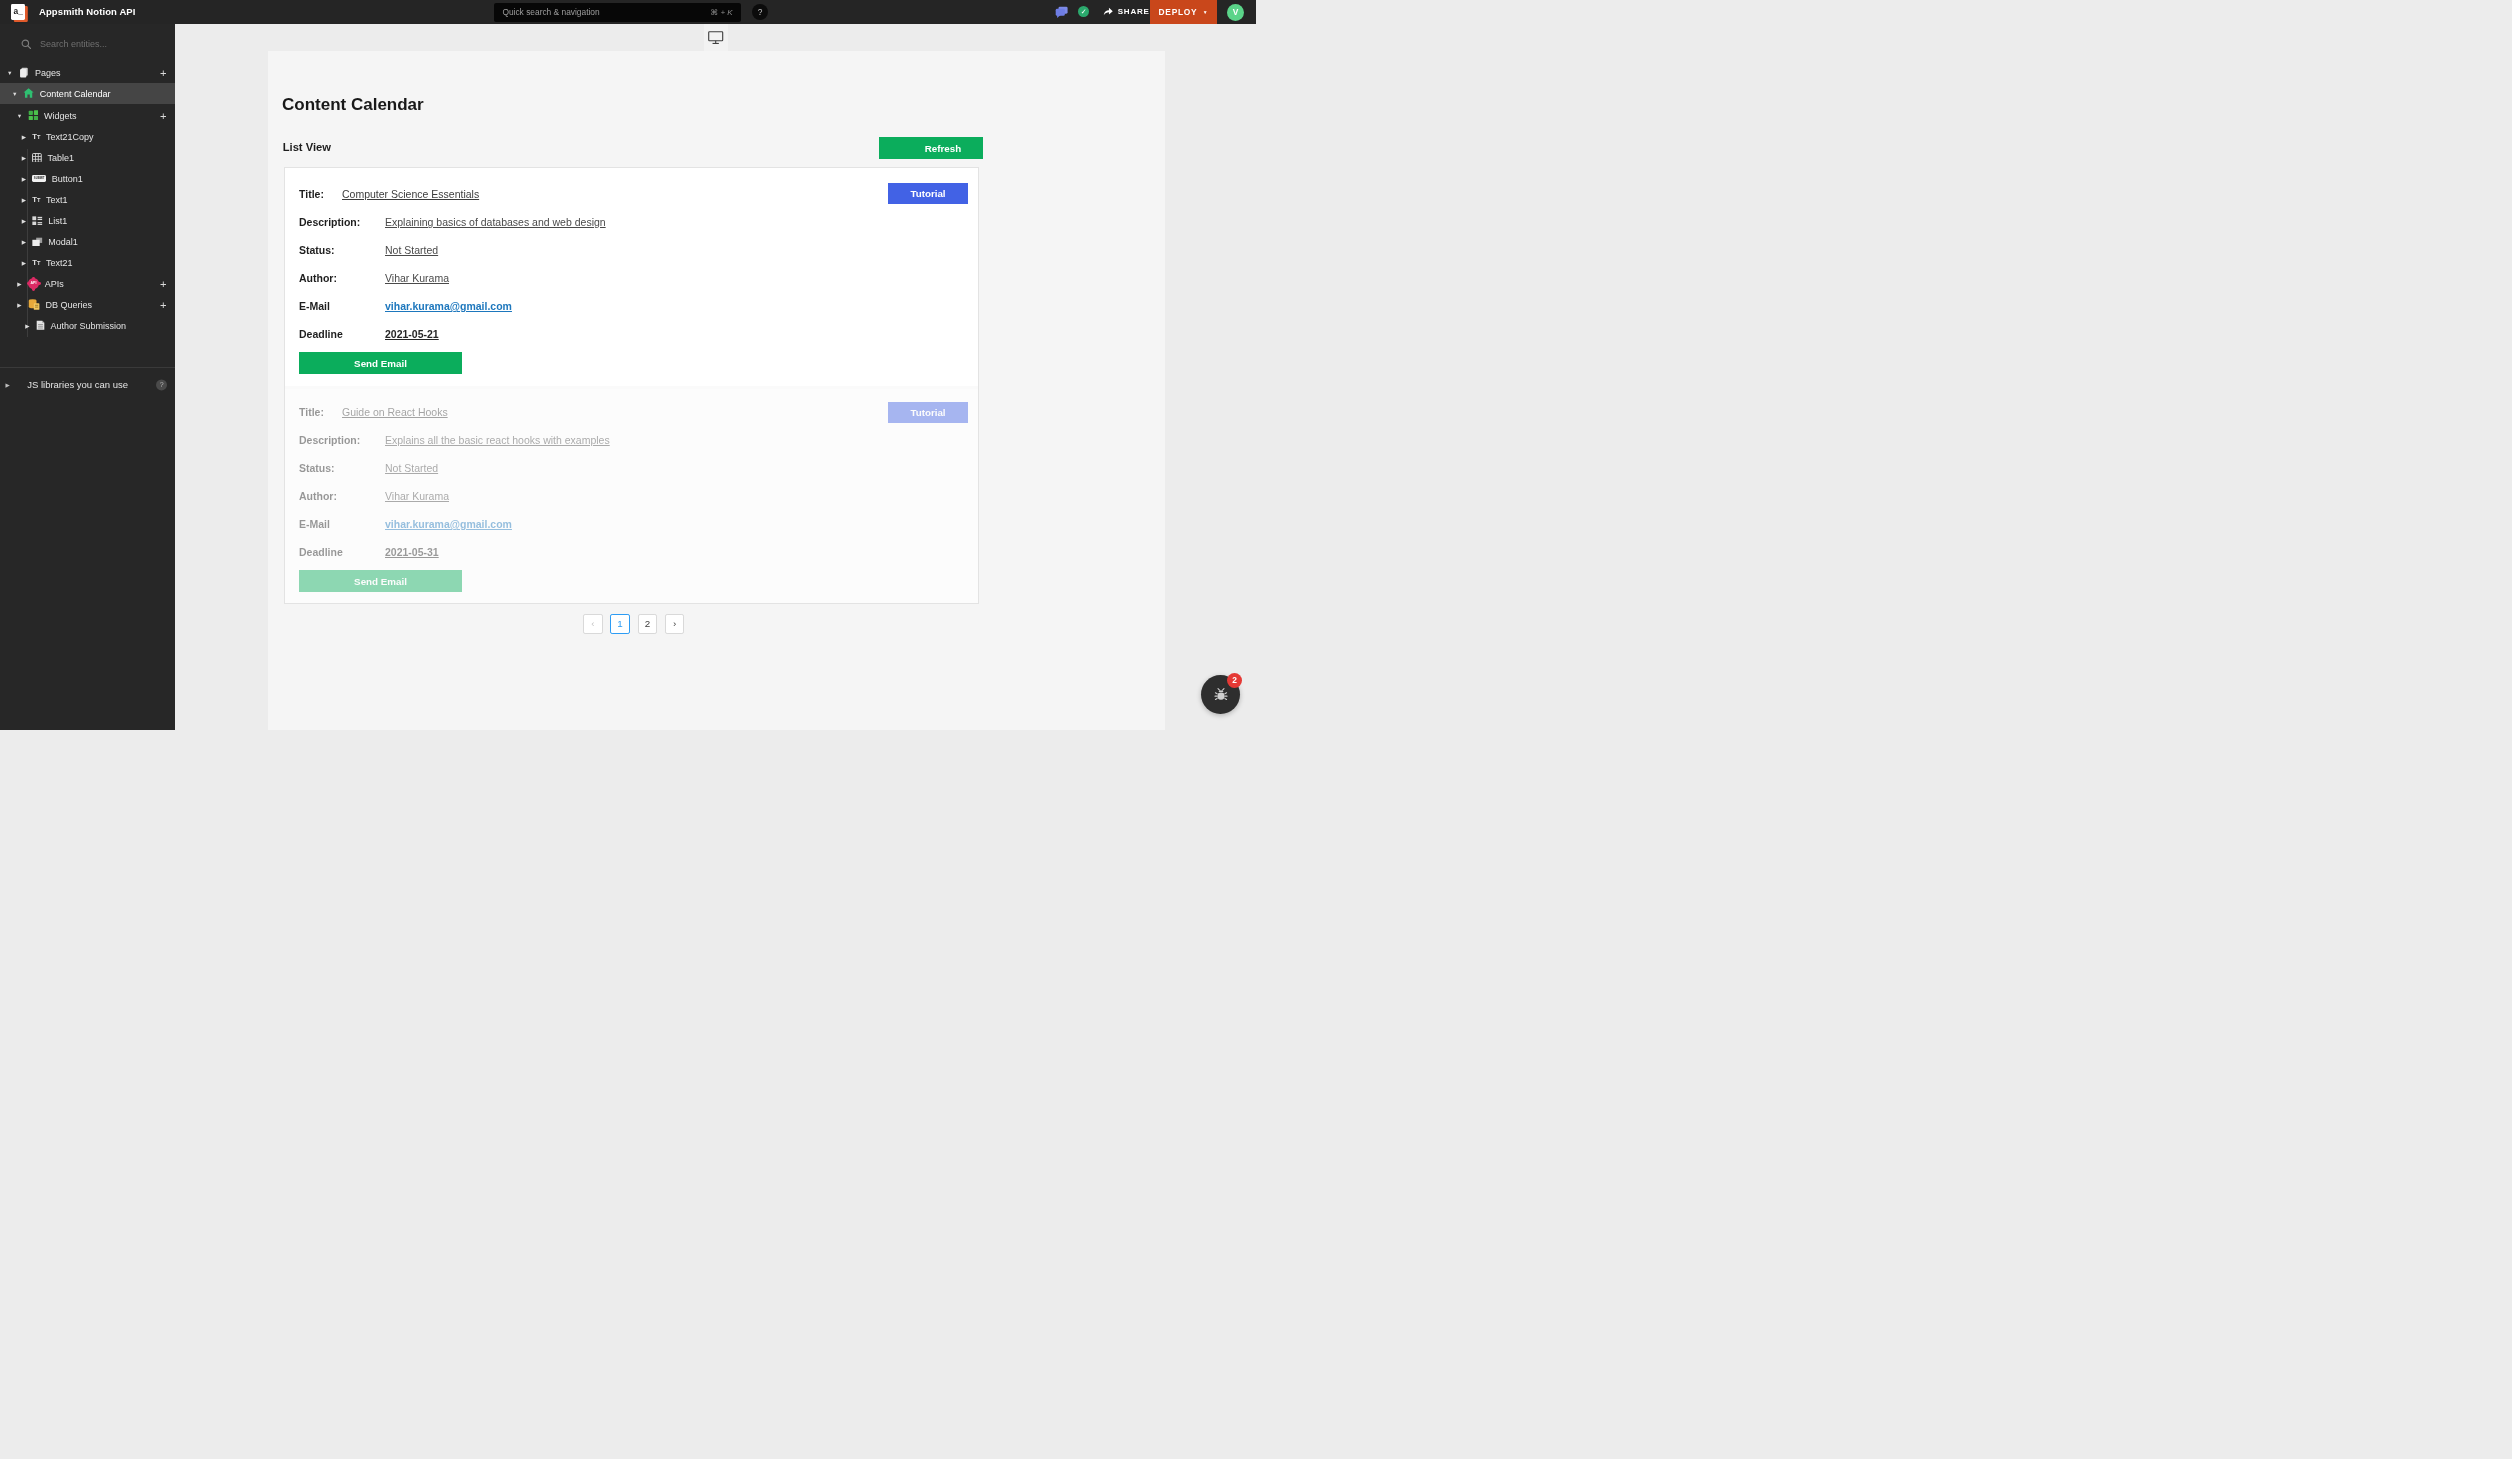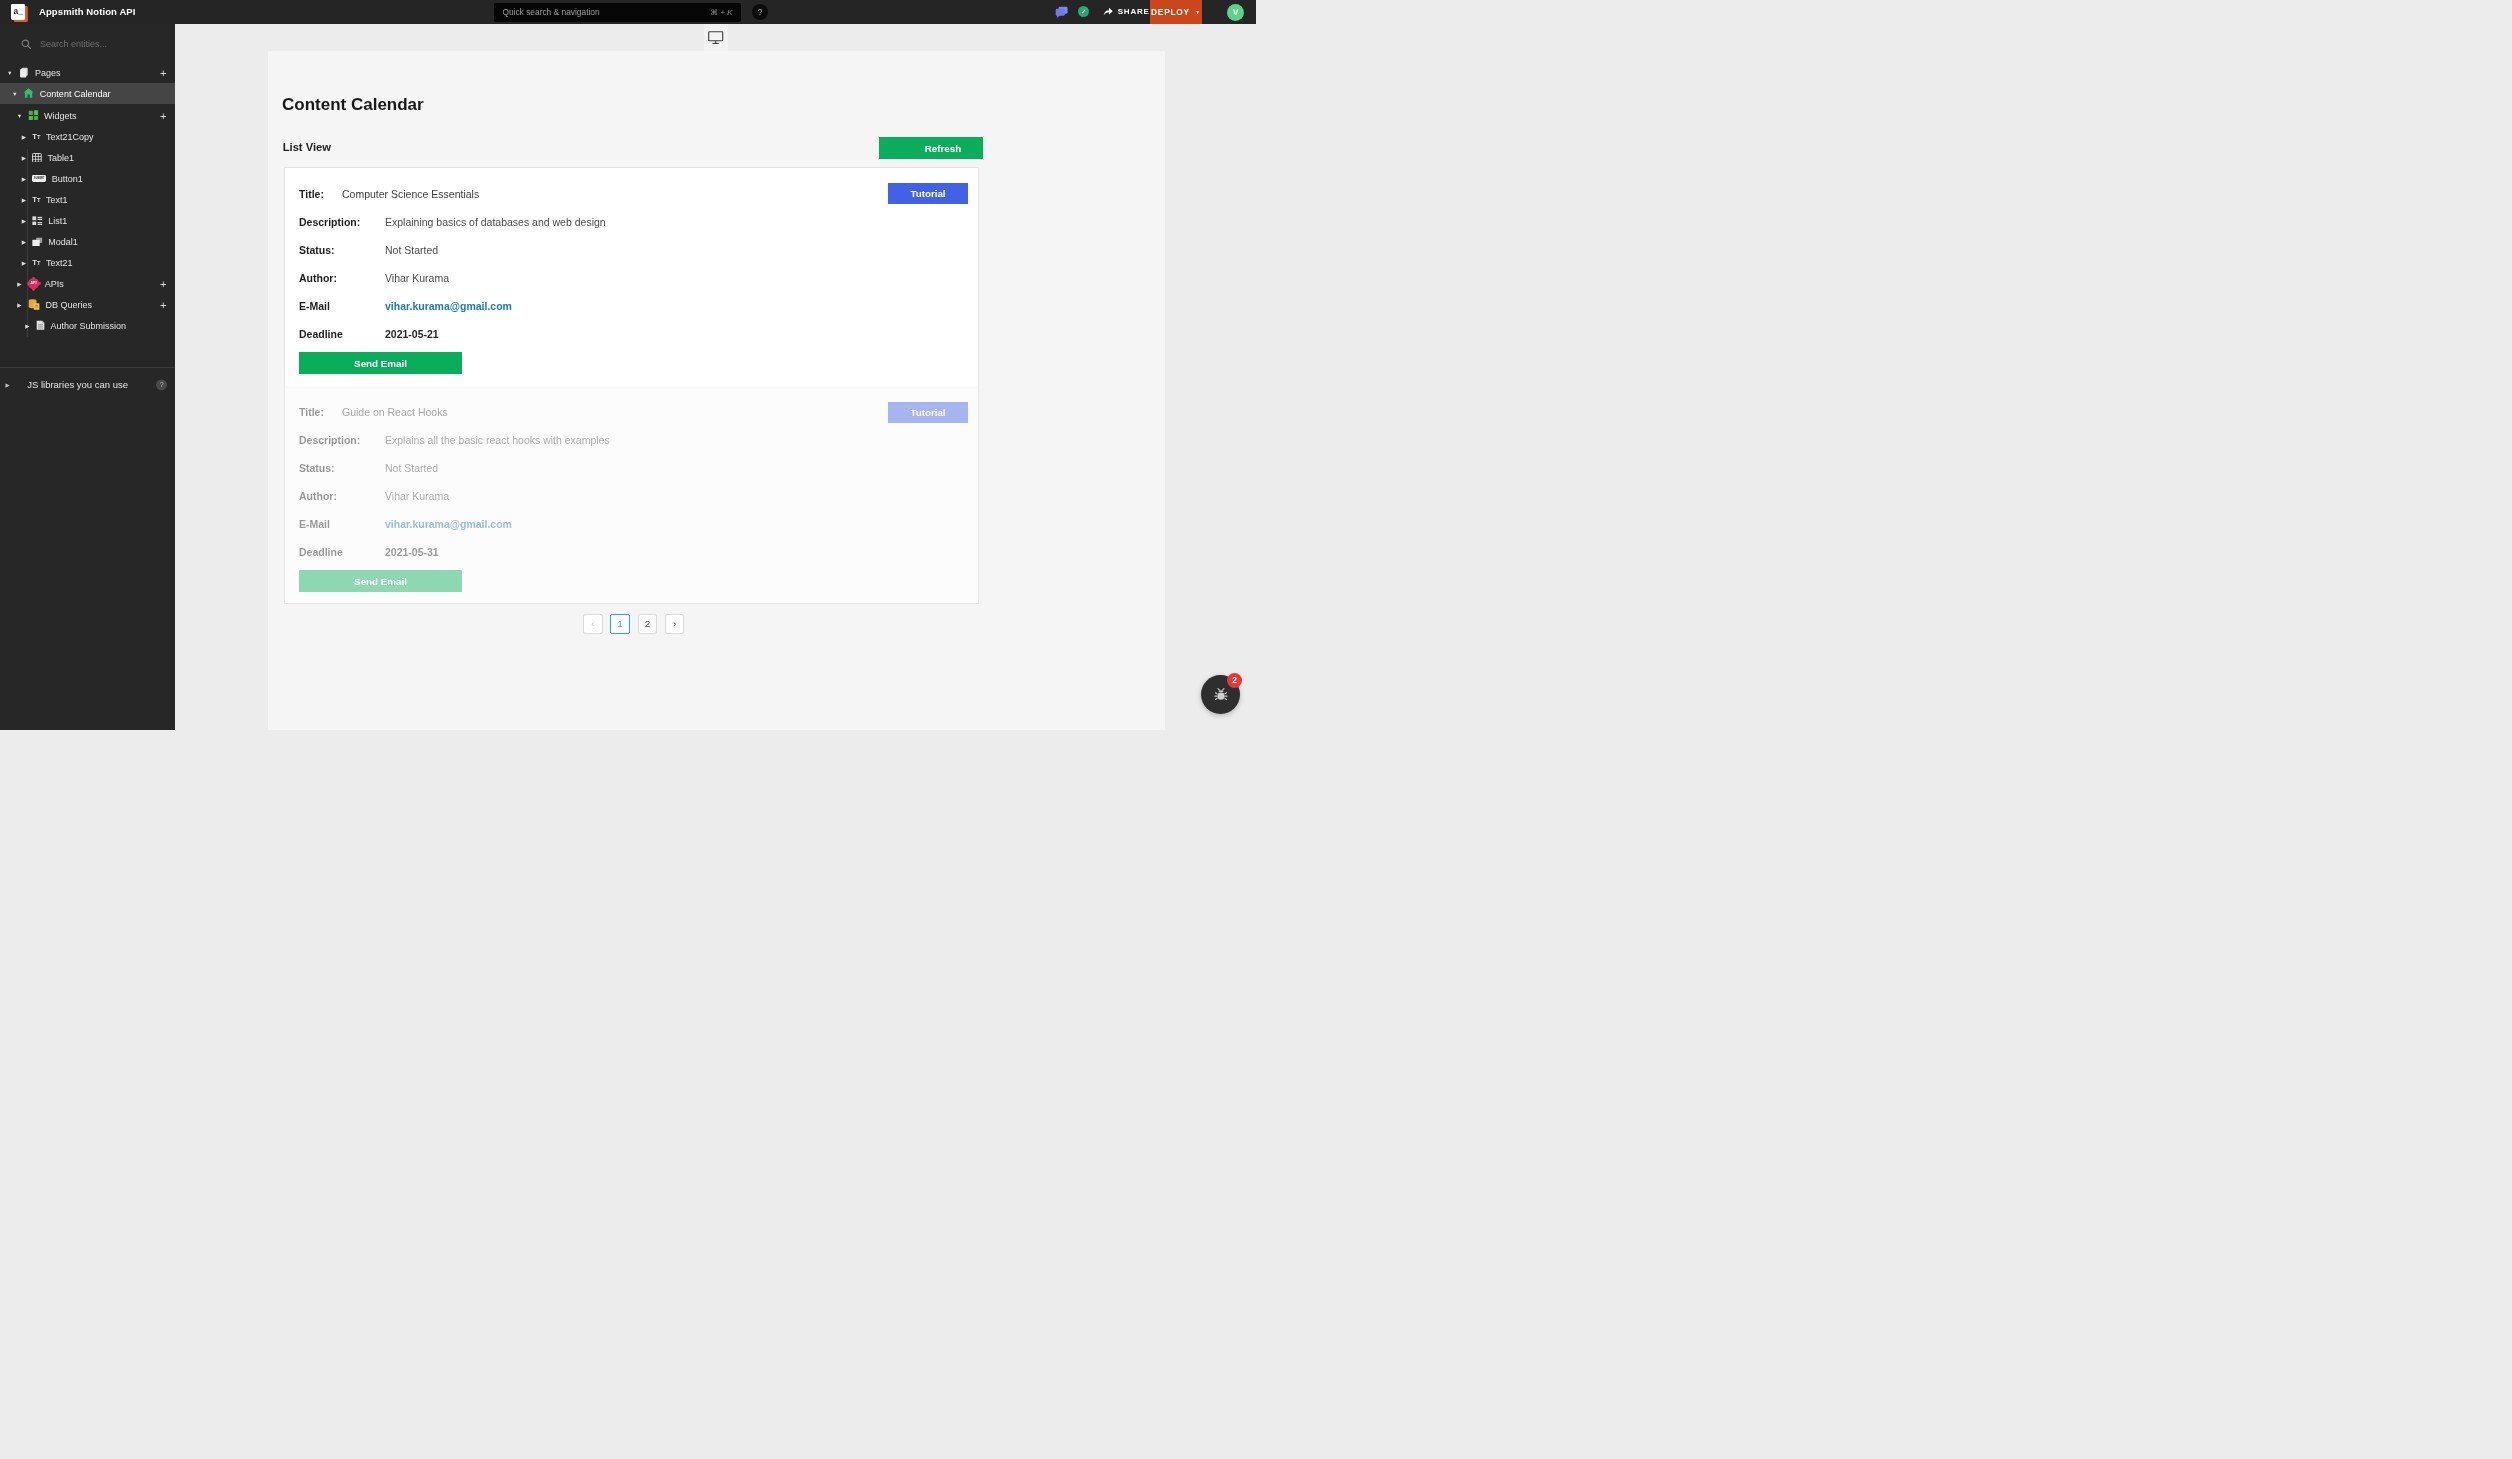--- a/index.html
+++ b/index.html
@@ -17,21 +17,21 @@
     font-family:"Liberation Sans",sans-serif; }
   .qsearch input::placeholder { color:#9E9E9E; }
   .qshort { color:#8B8B8B; font-size:8px; font-style:italic; white-space:nowrap; }
   .helpbtn { position:absolute; left:752px; top:3.5px; width:16px; height:16px; border-radius:50%; background:#0B0B0B;
     color:#C9C9C9; font-size:8.4px; text-align:center; line-height:16px; }
   .tb-ico { position:absolute; top:5.6px; }
   .checkcircle { position:absolute; left:1078px; top:6.3px; width:11.2px; height:11.2px; border-radius:50%; background:#2BA96D;
     color:#fff; font-size:7px; line-height:11.2px; text-align:center; font-weight:bold; }
   .share { position:absolute; left:1103px; top:7px; color:#fff; font-size:8px; font-weight:700; letter-spacing:0.8px;
     display:flex; align-items:center; gap:4.2px; }
-  .deploy { position:absolute; left:1150px; top:0; width:52px; height:24px; background:#C9471B; color:#fff;
+  .deploy { position:absolute; left:1150px; top:0; width:67px; height:24px; background:#C9471B; color:#fff;
     font-size:8.4px; font-weight:700; letter-spacing:0.7px; display:flex; align-items:center; justify-content:center; gap:5.6px; }
   .deploy .caret { font-size:4.9px; position:relative; top:0px; }
   .avatar { position:absolute; left:1227px; top:3.5px; width:17px; height:17px; border-radius:50%; background:#5BD489;
     color:#fff; font-size:8.4px; font-weight:700; text-align:center; line-height:17px; }
 
   
   .sidebar { position:absolute; left:0; top:24px; width:175px; height:706px; background:#272727; z-index:40; }
   .sb-search { position:absolute; left:0; top:8.4px; width:175px; height:24px; display:flex; align-items:center; padding-left:21px; gap:8.4px; }
   .sb-search input { background:transparent; border:none; outline:none; color:#787878; font-size:9px; width:133px;
     font-family:"Liberation Sans",sans-serif; }
@@ -65,21 +65,21 @@
   .btn { display:flex; align-items:center; justify-content:center; color:#fff; font-weight:600; font-size:9.8px; cursor:pointer; }
   .btn-green { background:#0BAD5C; }
   .btn-blue { background:#4262E5; }
   .refresh { position:absolute; left:611px; top:86px; width:104px; height:22px;padding-left:24px; }
   .listbox { position:absolute; left:16px; top:116px; width:695px; height:437px; background:#FAFAFA; border:0.7px solid #E3E3E3; }
   .card { position:absolute; left:0; width:693px; background:#FFFFFF; }
   .card1 { top:0; height:218px; }
   .card2 { top:221px; height:214px; opacity:.45; }
   .frow { position:absolute; height:14px; line-height:14px; font-size:10.5px; }
   .flabel { position:absolute; left:14px; font-weight:700; color:#1E1E1E; white-space:nowrap; }
-  .fval { position:absolute; left:100px; color:#4A4A4A; white-space:nowrap; }
+  .fval { position:absolute; left:100px; color:#4A4A4A; white-space:nowrap;text-decoration:underline; }
   .fval.titleval { left:57px; color:#3C3C3C; }
   .fval.link { color:#1D77BD; font-weight:600; }
   .fval.bold { font-weight:700; color:#262626; }
   .tut { position:absolute; left:603px; width:80px; height:21px; }
   .send { position:absolute; left:14px; width:163px; height:22px; }
   .pager { position:absolute; left:315px; top:563px; display:flex; gap:7.7px; }
   .pbtn { width:19.6px; height:19.6px; background:#fff; border:0.7px solid #D9D9D9; border-radius:2.1px; text-align:center;
     line-height:18px; font-size:9.8px; color:#3C3C3C; cursor:pointer; }
   .pbtn.dis { color:#C4C4C4; }
   .pbtn.active { border-color:#2D9CF4; color:#2D9CF4; }

